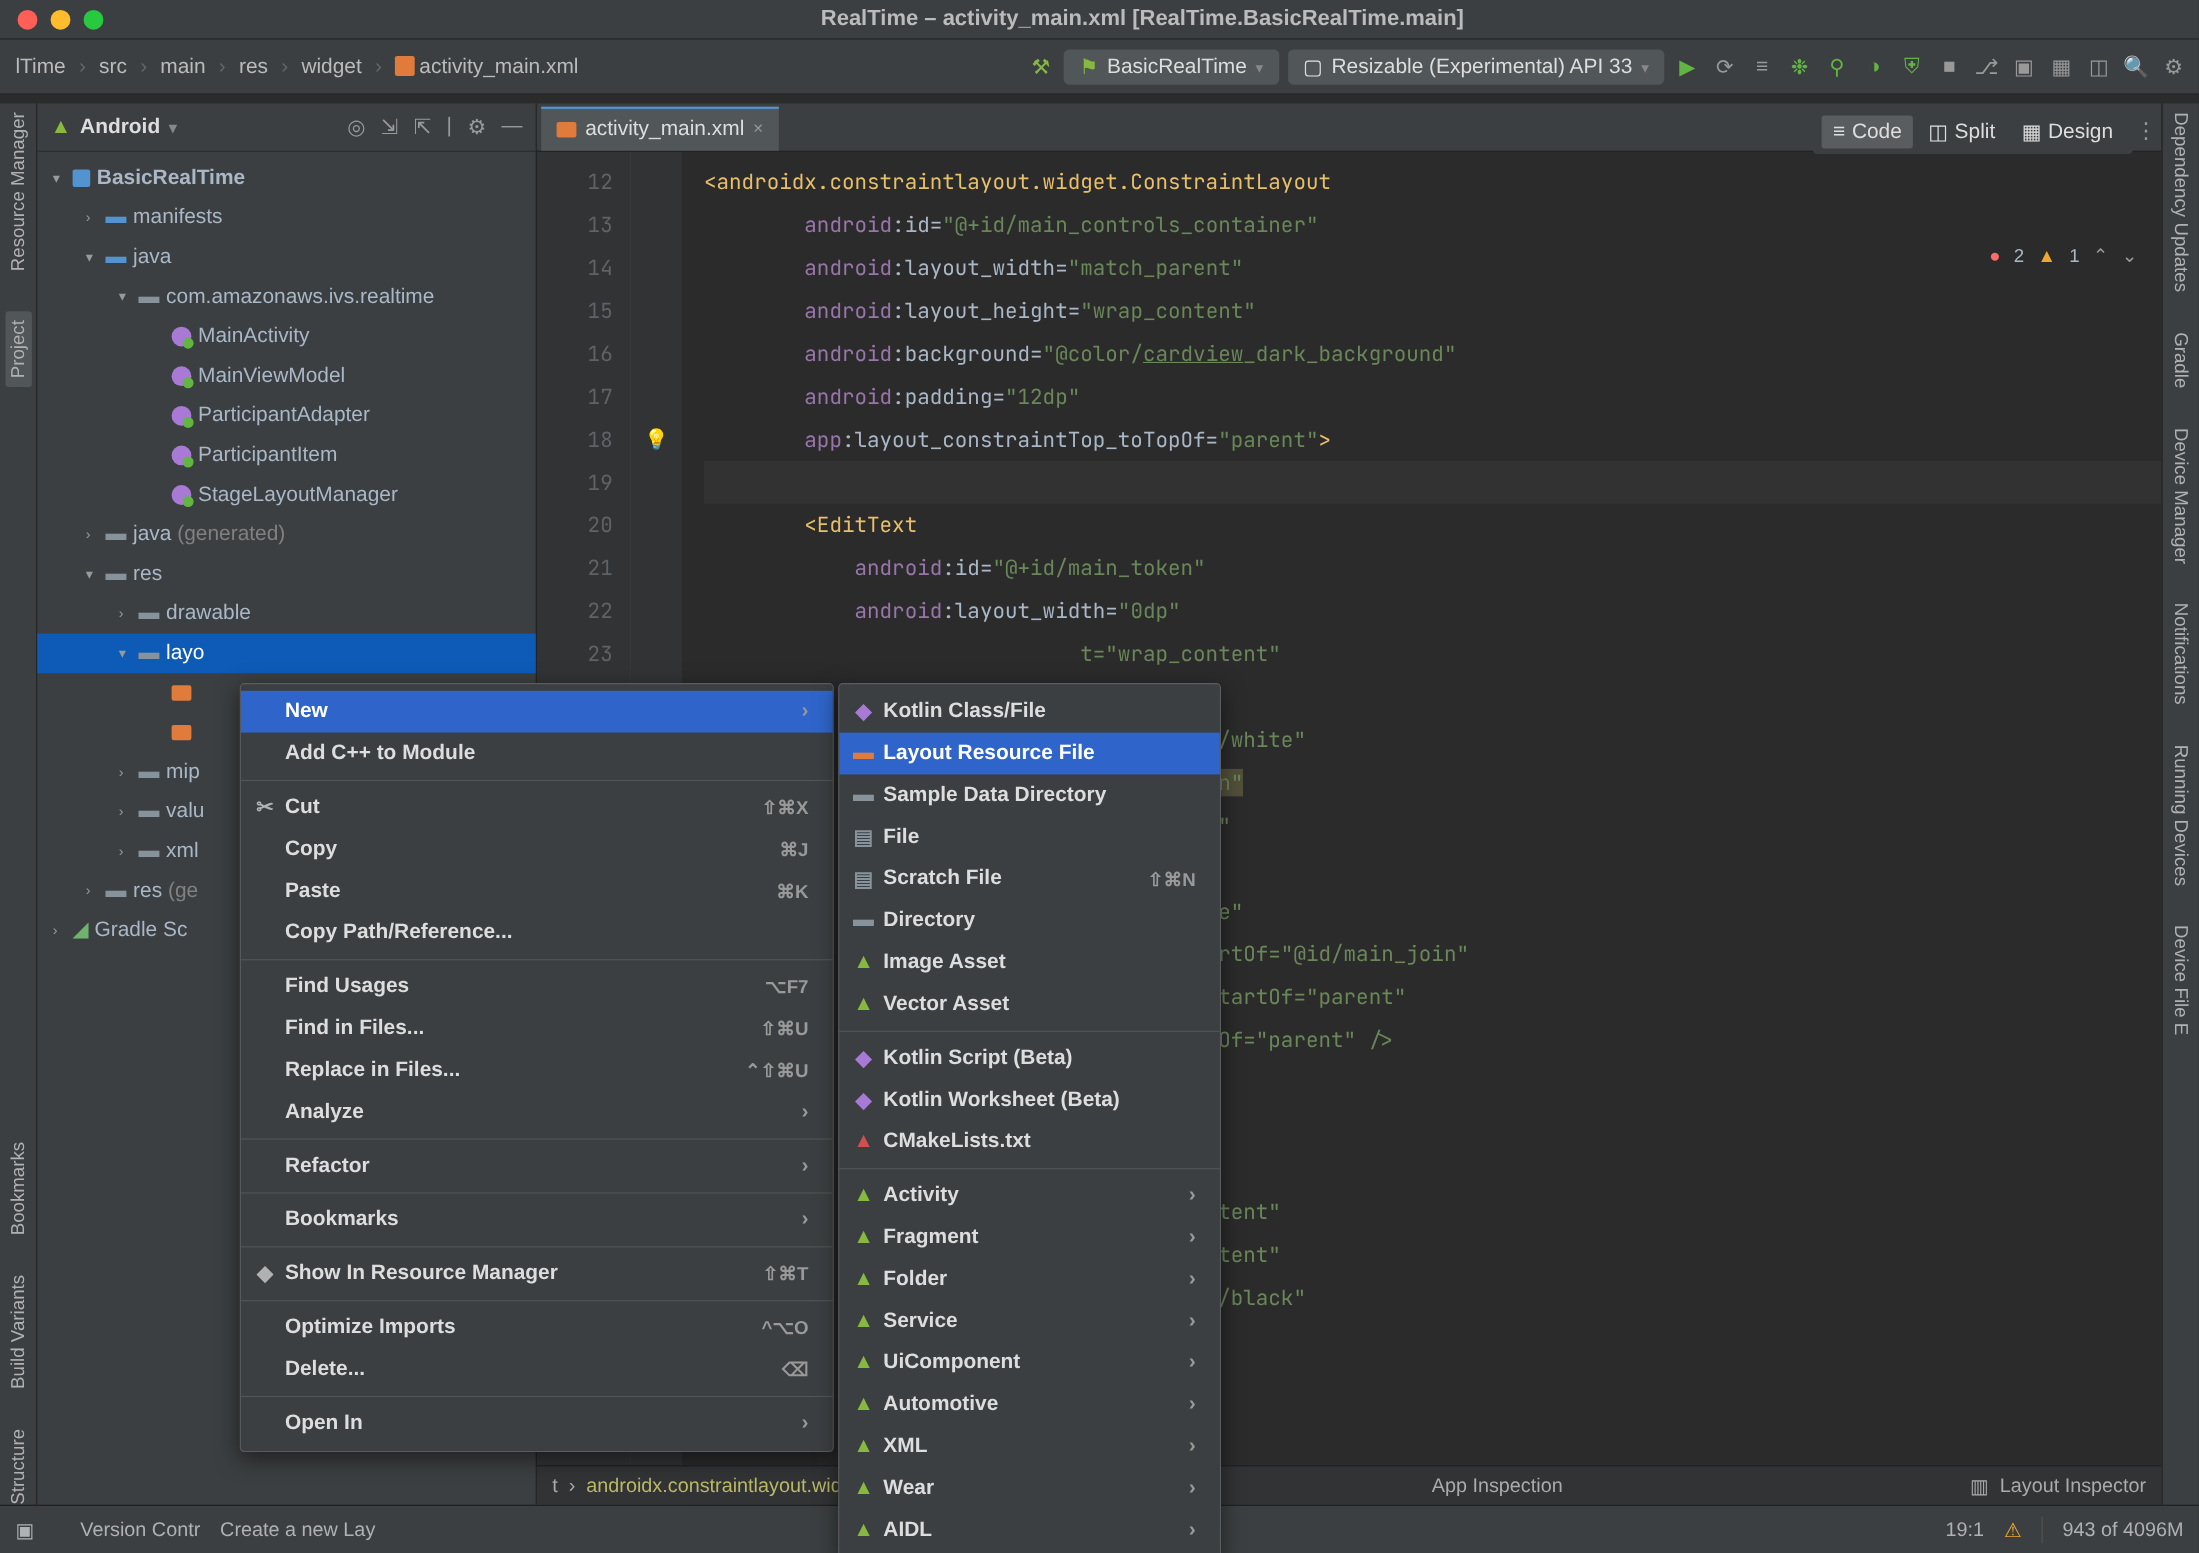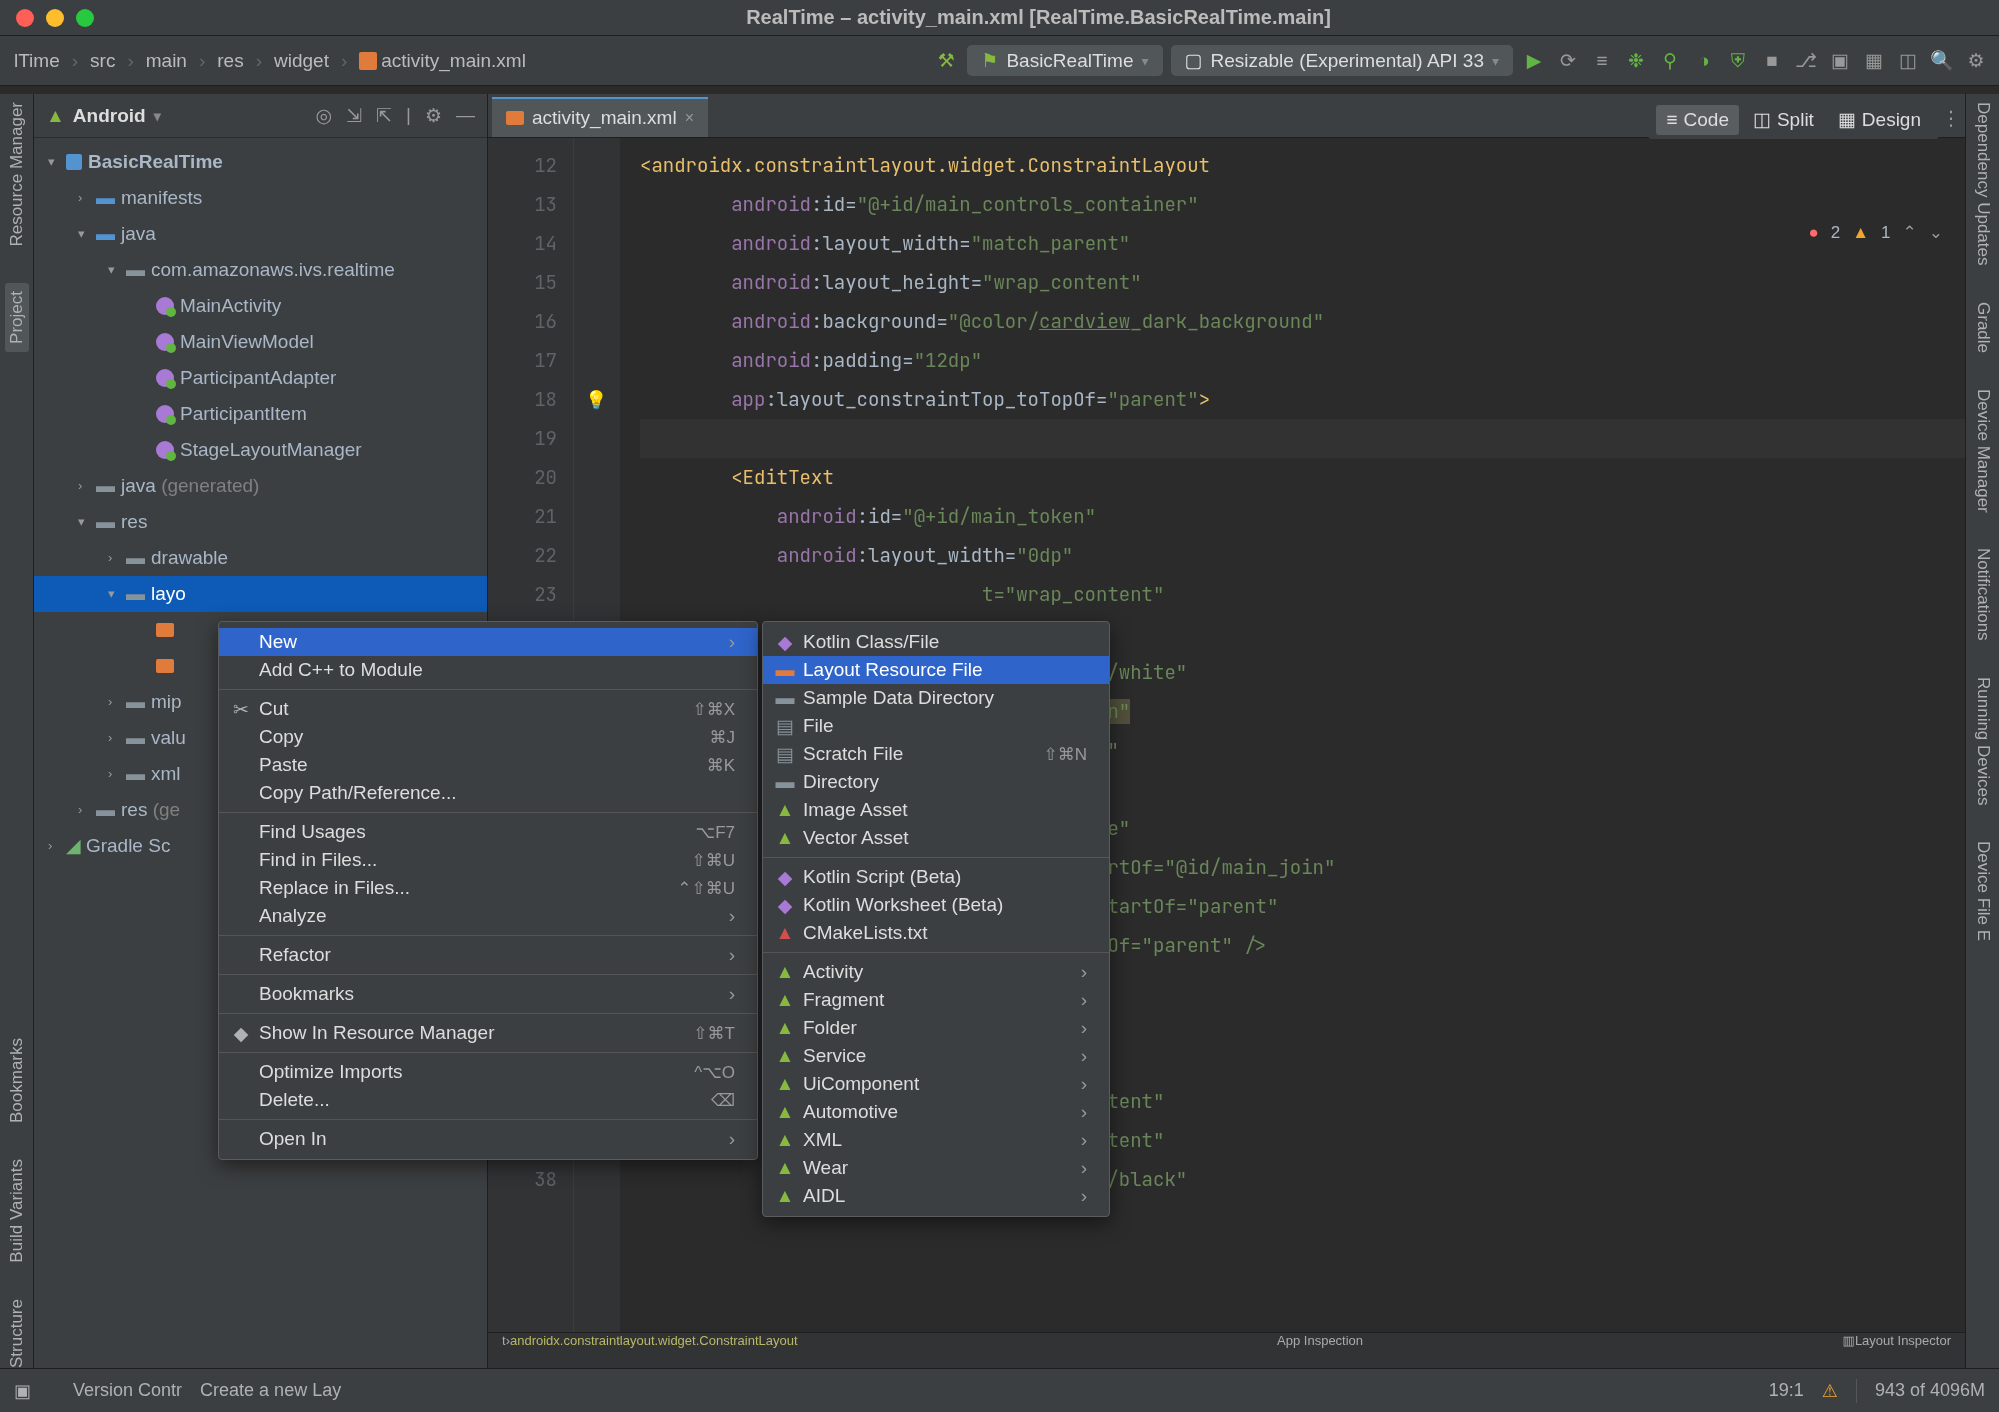--- a/index.html
+++ b/index.html
@@ -133,34 +133,34 @@
 
 .code-problems { position:absolute; right:56px; top:222px; display:flex; gap:12px; align-items:center; font-size:17px; }
 .err-badge{color:#FF6B68;} .warn-badge{color:#F0A732;} .nav-chev{color:#999;}
 
 
 .context-menu {
   position:absolute; background:#3C3F41; border:1px solid #5A5D5F; border-radius:4px;
   box-shadow:0 6px 20px rgba(0,0,0,0.5); padding:6px 0; z-index:500;
 }
 .menu-item {
-  height:28px; display:flex; align-items:center; padding:0 22px 0 40px; color:#DDD;
-  font-size:19px; position:relative; cursor:pointer; white-space:nowrap;
+  height:38px; display:flex; align-items:center; padding:0 22px 0 40px; color:#DDD;
+  font-size:19px; position:relative; cursor:pointer; white-space:nowrap;font-weight:bold;
 }
 .menu-item.sel { background:#2F65CA; color:#FFF; }
 .menu-item .mi-icon { position:absolute; left:12px; width:20px; text-align:center; color:#AFB1B3; }
 .menu-item .shortcut { margin-left:auto; padding-left:40px; color:#999; font-size:17px; }
 .menu-item .sub-arrow { margin-left:auto; color:#999; padding-left:40px; }
 .menu-sep { height:1px; background:#555; margin:5px 0; }
 
 
 .code-breadcrumb {
   position:absolute; left:488px; right:34px; bottom:44px; height:36px;
   background:#313335; border-top:1px solid #1E1E1E;
-  display:flex; padding:0 14px; font-size:13px; color:#AAA;
+  display:flex; align-items:center; padding:0 14px; gap:10px; font-size:18px; color:#AAA;
 } .cb-yellow{color:#BBB866;}
 
 
 .status-bar {
   position:absolute; left:0; right:0; bottom:0; height:44px; background:#3C3F41;
   border-top:1px solid #1E1E1E; display:flex; align-items:center; padding:0 14px; gap:18px;
   color:#AFB1B3; font-size:18px;
 }
 .status-left{flex:1;}
 .separator-v{width:1px; height:24px; background:#555;}

